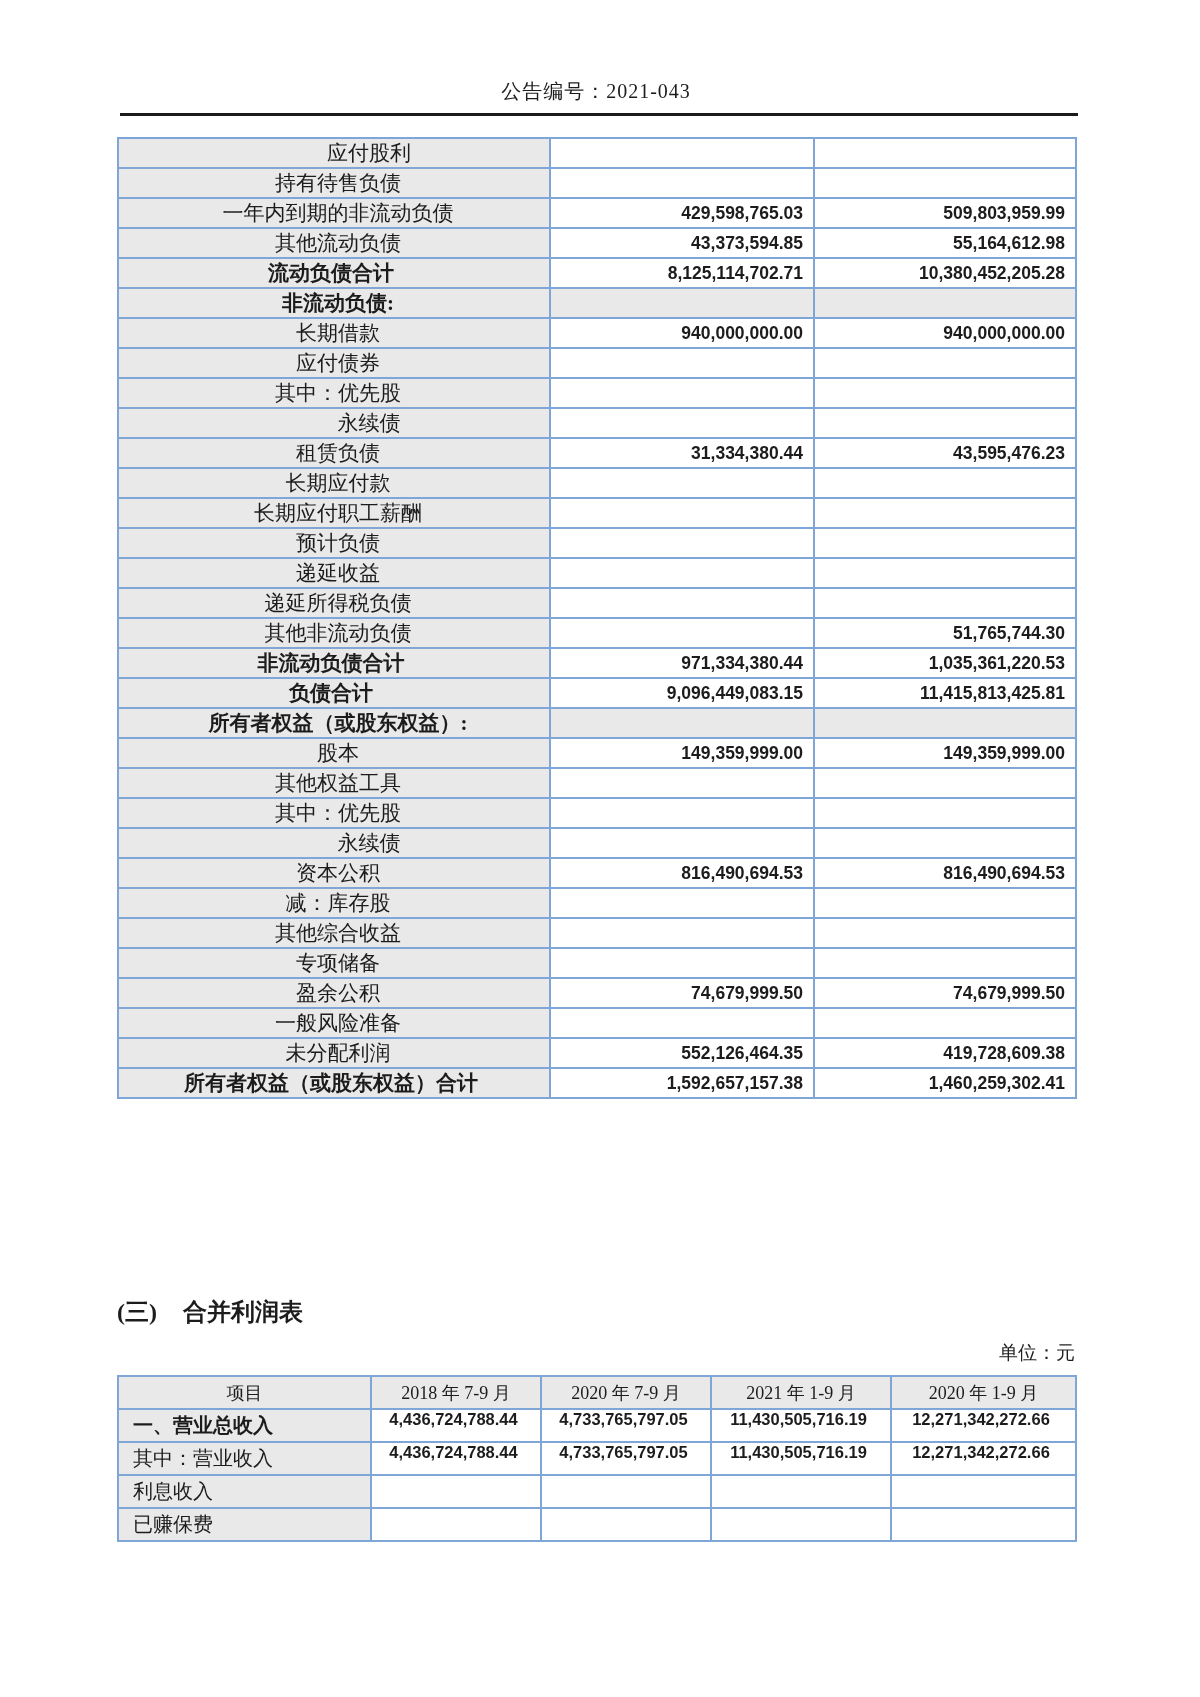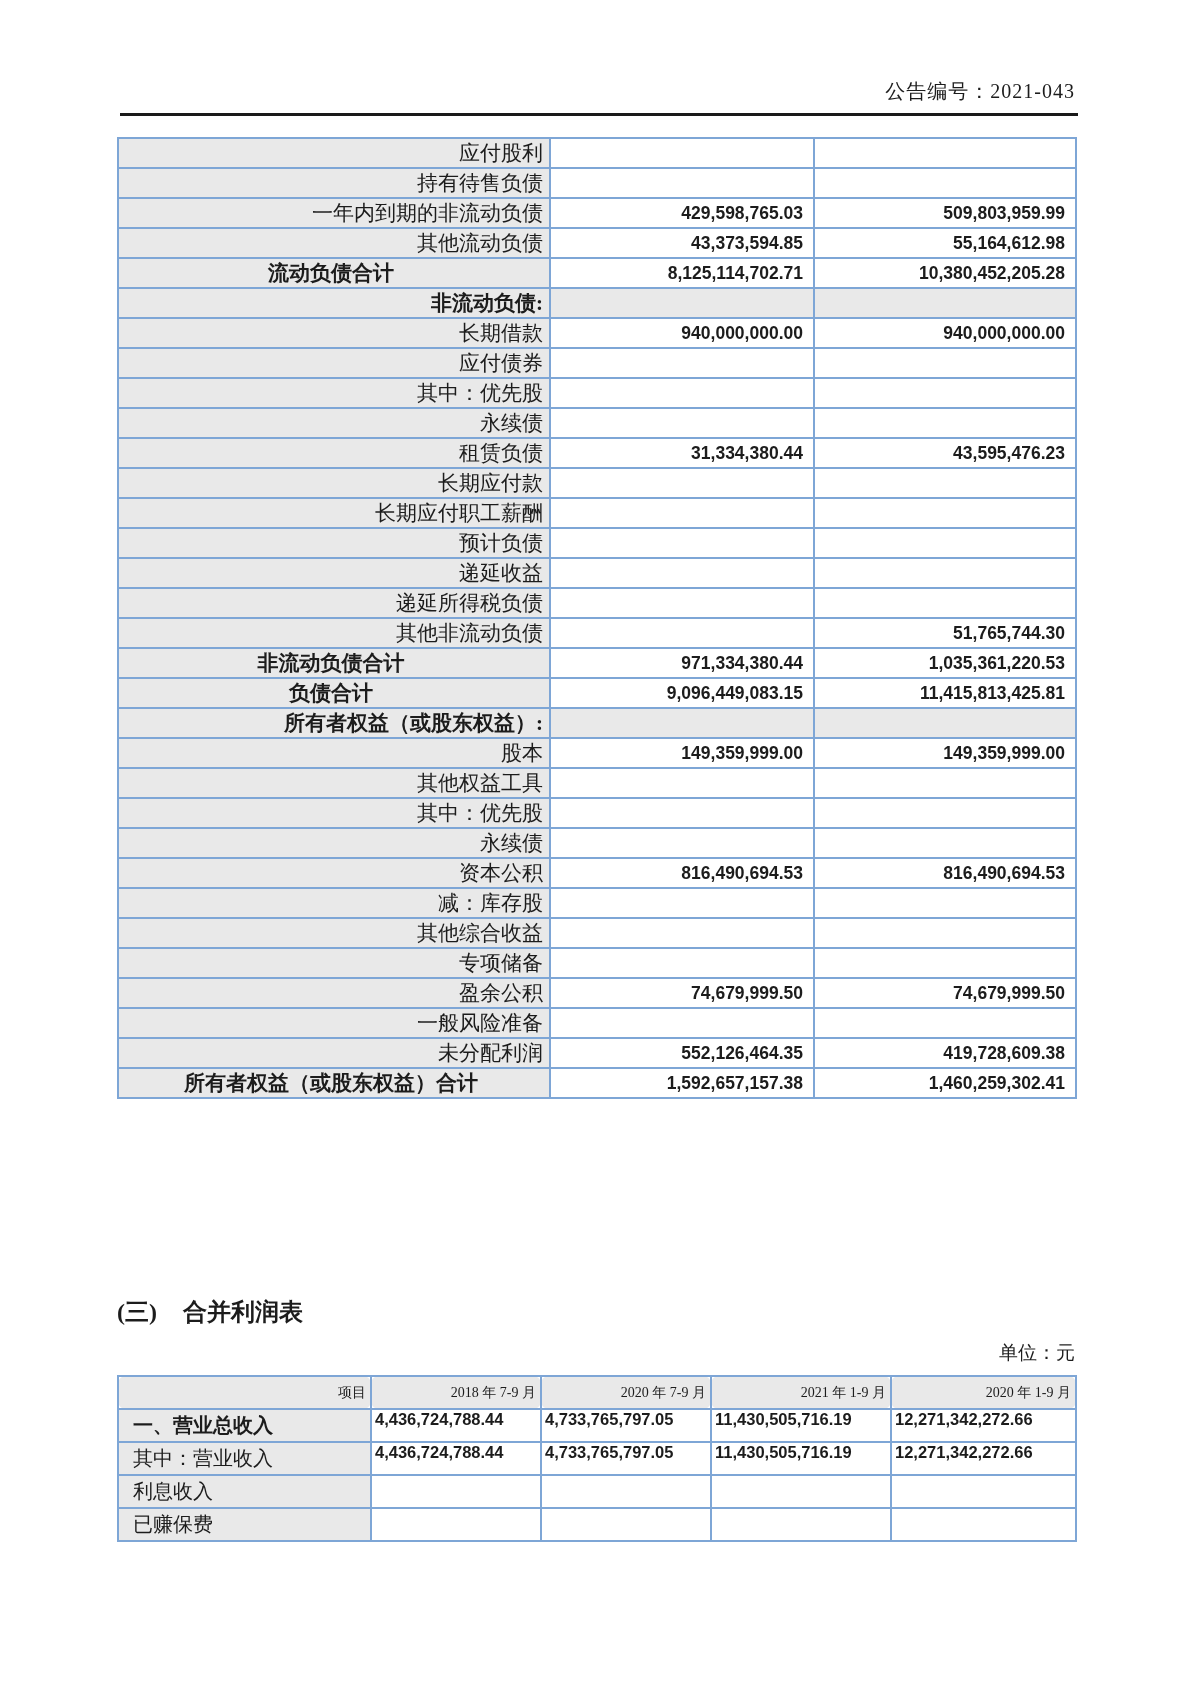--- a/index.html
+++ b/index.html
@@ -10,34 +10,34 @@
   }
   *{box-sizing:border-box;}
   html,body{margin:0;padding:0;}
   body{
     width:1200px;height:1697px;position:relative;background:#ffffff;
     font-family:"Liberation Serif","DejaVu Serif",serif;color:var(--ink);
     overflow:hidden;
   }
   .notice-number{
     position:absolute;left:117px;top:78px;width:958px;
-    text-align:right;font-size:20px;letter-spacing:1px;
+    text-align:center;font-size:20px;letter-spacing:1px;
   }
   .header-rule{
     position:absolute;left:120px;top:113px;width:958px;height:3px;
     background:var(--rule-black);
   }
   table{border-collapse:collapse;table-layout:fixed;position:absolute;}
   td,th{border:2px solid var(--border-blue);vertical-align:middle;overflow:hidden;white-space:nowrap;}
 
   
   .balance-sheet{left:117px;top:137px;width:958px;}
   .balance-sheet tr{height:30px;}
   .balance-sheet .label-cell{
-    background:var(--shade-gray);font-size:21px;padding:0 6px 0 14px;text-align:right;
+    background:var(--shade-gray);font-size:21px;padding:0 6px 0 14px;text-align:center;
   }
   .balance-sheet .label-cell.indent{padding-left:76px;}
   .balance-sheet .label-cell.total{font-weight:bold;text-align:center;padding-left:0;}
   .balance-sheet .label-cell.section{font-weight:bold;}
   .balance-sheet .value-cell{
     background:#ffffff;text-align:right;padding:0 10px 0 4px;
     font-family:"Liberation Sans","DejaVu Sans",sans-serif;font-size:17.5px;font-weight:600;
   }
   .balance-sheet tr.section-row .value-cell{background:var(--shade-gray);}
 
@@ -45,29 +45,29 @@
   .section-heading{
     position:absolute;left:117px;top:1296px;font-size:24px;font-weight:bold;
   }
   .section-heading .heading-text{margin-left:26px;}
   .unit-label{
     position:absolute;left:117px;top:1340px;width:958px;text-align:right;font-size:19px;
   }
   .income-table{left:117px;top:1375px;width:958px;}
   .income-table tr{height:33px;}
   .income-table th{
-    background:var(--shade-gray);font-size:14px;font-weight:normal;text-align:right;padding:0 4px;border-radius:8px;
+    background:var(--shade-gray);font-size:18px;font-weight:normal;text-align:center;padding:0 4px;
   }
   .income-table .label-cell{
     background:var(--shade-gray);font-size:20px;padding:0 6px 0 14px;text-align:left;
   }
   .income-table .label-cell.bold{font-weight:bold;}
   .income-table .label-cell.indent{}
   .income-table .value-cell{
-    background:#ffffff;text-align:left;padding:0 8px 12px 3px;
+    background:#ffffff;text-align:center;padding:0 8px 12px 3px;
     font-family:"Liberation Sans","DejaVu Sans",sans-serif;font-size:16.5px;font-weight:600;
   }
 </style>
 </head>
 <body>
 
 <div class="notice-number">公告编号：2021-043</div>
 <div class="header-rule"></div>
 
 <table class="balance-sheet">

